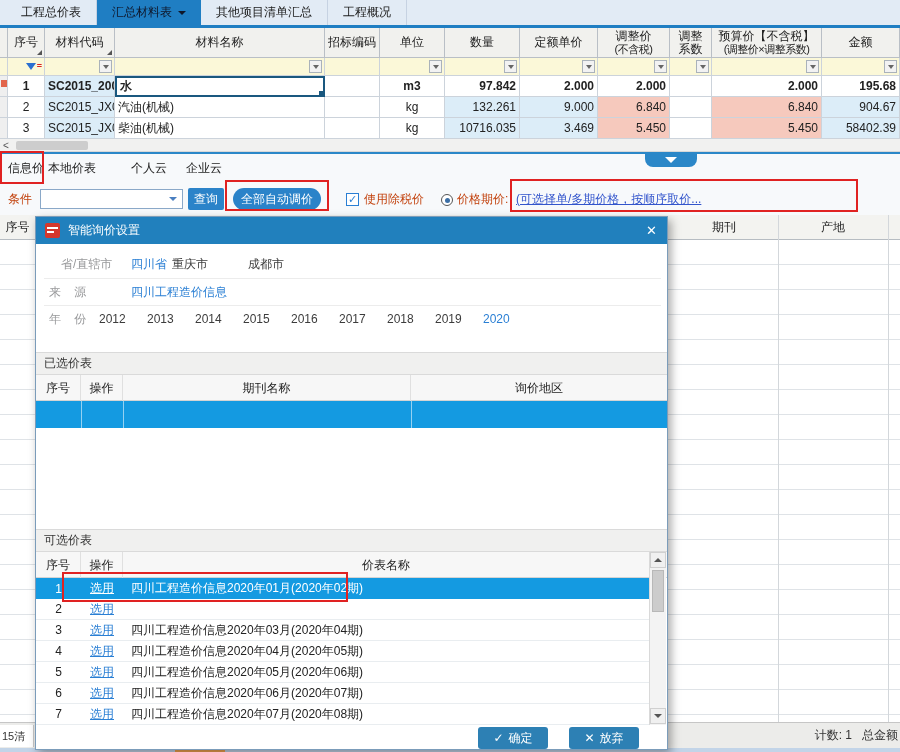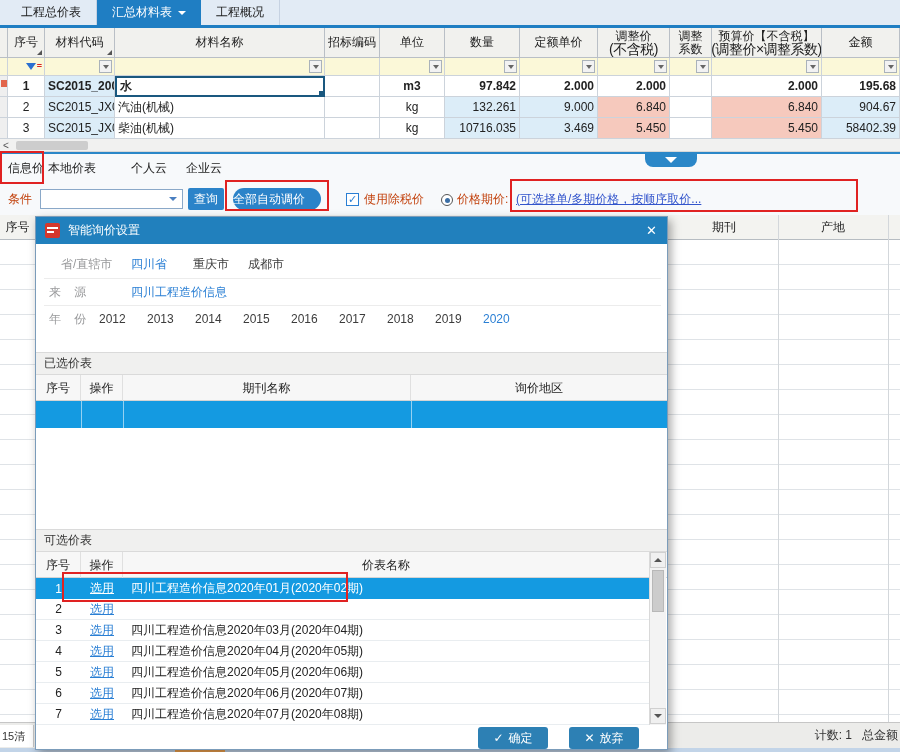--- a/index.html
+++ b/index.html
@@ -2,37 +2,37 @@
 <html><head>
 <meta charset="utf-8">
 <style>
 *{margin:0;padding:0;box-sizing:border-box}
 html,body{width:900px;height:752px}
 body{position:relative;font-family:"Liberation Sans","DejaVu Sans",sans-serif;font-size:12px;color:#222;background:#fff;overflow:hidden}
 .abs{position:absolute}
 
 .tabbar{left:0;top:0;width:900px;height:25px;background:#e2ebf5;display:flex;padding-left:6px}
 .ttab{padding:0 15px;line-height:25px;border-right:1px solid #c6d2e2;color:#1a1a1a;display:flex;align-items:center;gap:6px;white-space:nowrap}
-.ttab.active{background:#1f7ec3;color:#ffffff;border-right:none}
+.ttab.active{background:#1f7ec3;color:#0f172a;border-right:none}
 .blueline{left:0;top:25px;width:900px;height:3px;background:#1f7ec3}
 
 .mtable{left:0;top:28px;width:900px}
 .mrow{display:flex}
 .mc{border-right:1px solid #ccd3db;border-bottom:1px solid #ccd3db;overflow:hidden;white-space:nowrap;display:flex;align-items:center;padding:0 3px;position:relative;background:#fff}
 .w0{width:8px;padding:0}.w1{width:37px}.w2{width:70px}.w3{width:210px}.w4{width:55px}.w5{width:65px}.w6{width:75px}.w7{width:78px}.w8{width:72px}.w9{width:42px}.w10{width:110px}.w11{width:78px}
 .mhead .mc{height:30px;background:#f1f1ee;border-color:#b9bfc6;flex-direction:column;justify-content:center;text-align:center;line-height:13px;padding:0 1px}
 .mfilter .mc{height:18px;background:#fbf8d8;justify-content:flex-end;padding-right:2px}
 .mdata .mc{height:21px}
 .num{justify-content:flex-end}
 .ctr{justify-content:center}
 .bold{font-weight:bold}
 .lb{background:#dcedf8!important}
 .pink{background:#f6c9bd!important}
 .marker{background:#efefef!important}
-.small{font-size:14px;letter-spacing:-0.5px}
+.small{font-size:11px;letter-spacing:-0.5px}
 .sort{position:absolute;right:2px;bottom:2px;width:0;height:0;border-left:5px solid transparent;border-bottom:5px solid #555}
 .fdrop{width:13px;height:13px;background:#f2f2f2;border:1px solid #aab2ba;display:flex;align-items:center;justify-content:center;flex:none}
 .tri-dn{width:0;height:0;border-left:4px solid transparent;border-right:4px solid transparent;border-top:4px solid currentColor;display:inline-block}
 .tri-up{width:0;height:0;border-left:4px solid transparent;border-right:4px solid transparent;border-bottom:4px solid currentColor;display:inline-block}
 .tri-sm{border-left-width:3px;border-right-width:3px;border-top-width:4px;color:#666}
 .funnel{display:flex;align-items:center;gap:1px}
 .funnel-tri{width:0;height:0;border-left:5px solid transparent;border-right:5px solid transparent;border-top:7px solid #2a6fd0}
 .funnel-eq{color:#d22;font-weight:bold;font-size:9px;line-height:9px}
 .selcell{border:2px solid #1a587f!important;background:#fff;z-index:2}
 .handle{position:absolute;right:-1px;bottom:-1px;width:5px;height:5px;background:#1a587f}
@@ -44,21 +44,21 @@
 
 .splitline{left:0;top:152px;width:900px;height:2px;background:#2b87c8;z-index:4}
 .collapse-handle{left:645px;top:153px;width:52px;height:14px;background:#2b87c8;border-radius:0 0 8px 8px;display:flex;align-items:center;justify-content:center;color:#fff;z-index:4}
 .collapse-handle .tri-dn{border-left-width:6px;border-right-width:6px;border-top-width:6px}
 
 .band{left:0;top:154px;width:900px;height:61px;background:#f7f9fb}
 .ptab{top:154px;height:29px;line-height:29px;color:#222}
 .ctrl-label{top:183px;height:32px;line-height:32px;color:#c2410c}
 .combo{left:40px;top:189px;width:143px;height:20px;background:#fff;border:1px solid #8aa8c8;display:flex;align-items:center;justify-content:flex-end;padding-right:5px;color:#4a7fc0}
 .btn-query{left:188px;top:188px;width:36px;height:22px;background:#2b83c9;color:#fff;text-align:center;line-height:22px;border-radius:2px}
-.btn-auto{left:233px;top:188px;width:88px;height:22px;background:#2b83c9;color:#fff;text-align:left;line-height:22px;border-radius:11px}
+.btn-auto{left:233px;top:188px;width:88px;height:22px;background:#2b83c9;color:#fff;text-align:center;line-height:22px;border-radius:11px}
 .checkbox{left:346px;top:193px;width:13px;height:13px;background:#fff;border:1px solid #2a7fd4;color:#2a7fd4;font-size:11px;line-height:11px;text-align:center;font-weight:bold}
 .radio{left:441px;top:194px;width:12px;height:12px;border:1px solid #555;border-radius:50%;background:#fff;display:flex;align-items:center;justify-content:center}
 .radio-dot{width:5px;height:5px;border-radius:50%;background:#3a6ea5}
 .plink{left:516px;top:183px;height:32px;line-height:32px;color:#3355cc;text-decoration:underline;white-space:pre}
 
 .bgt-header{left:0;top:215px;width:900px;height:25px;background:#f3f3f0;border-bottom:1px solid #b6bcc2}
 .bgt-h{position:absolute;top:0;height:25px;line-height:25px;text-align:center;color:#222}
 .bgt-rows{left:0;top:240px;width:900px;height:482px;background:repeating-linear-gradient(to bottom,#fff 0,#fff 24px,#dfe3e7 24px,#dfe3e7 25px)}
 .vline{position:absolute;top:215px;width:1px;height:507px;background:#d3d7db}
 
@@ -103,20 +103,23 @@
 
 <div class="abs tabbar">
   <span class="ttab">
       <span>工程总价表</span>
     </span>
   <span class="ttab active">
       <span>汇总材料表</span>
       <span class="tri-dn"></span>
     </span>
   <span class="ttab">
+      <span>其他项目清单汇总</span>
+    </span>
+  <span class="ttab">
       <span>工程概况</span>
     </span>
 </div>
 <div class="abs blueline"></div>
 
 <div class="abs mtable">
   <div class="mrow mhead">
     <div class="mc w0"></div>
     <div class="mc w1">
         <span>序号</span>
@@ -312,21 +315,21 @@
     <span class="dlg-icon">
         <i style="top:4px;width:11px"></i>
         <i style="top:8px;width:7px"></i>
       </span>
     <span class="dlg-title-text">智能询价设置</span>
     <span class="dlg-close">✕</span>
   </div>
 
   <span class="dlabel" style="left:25px;top:34px;line-height:26px">省/直辖市</span>
   <span class="dval blue-link" style="left:95px;top:34px;line-height:26px">四川省</span>
-  <span class="dval" style="left:157px;top:34px;line-height:26px">重庆市</span>
+  <span class="dval" style="left:136px;top:34px;line-height:26px">重庆市</span>
   <span class="dval" style="left:212px;top:34px;line-height:26px">成都市</span>
   <span class="dsep" style="top:61px"></span>
 
   <span class="dlabel" style="left:13px;top:62px;line-height:26px">来    源</span>
   <span class="dval blue-link" style="left:95px;top:62px;line-height:26px">四川工程造价信息</span>
   <span class="dsep" style="top:88px"></span>
 
   <span class="dlabel" style="left:13px;top:88px;line-height:28px">年    份</span>
   <span class="dval" style="left:63px;top:88px;line-height:28px">2012</span>
   <span class="dval" style="left:111px;top:88px;line-height:28px">2013</span>

